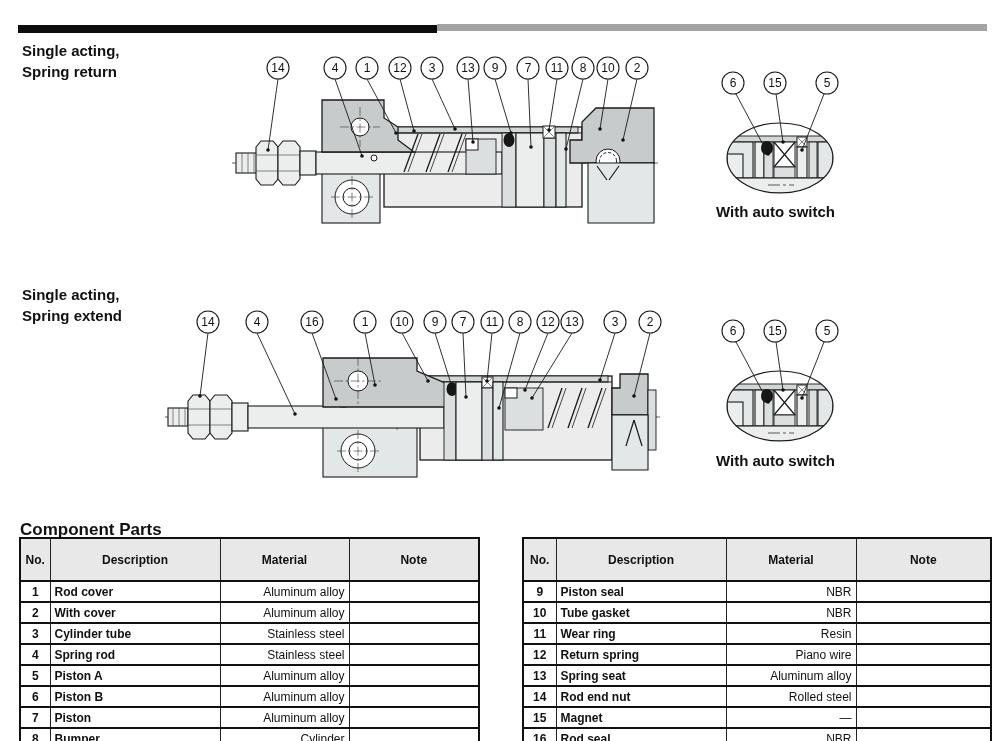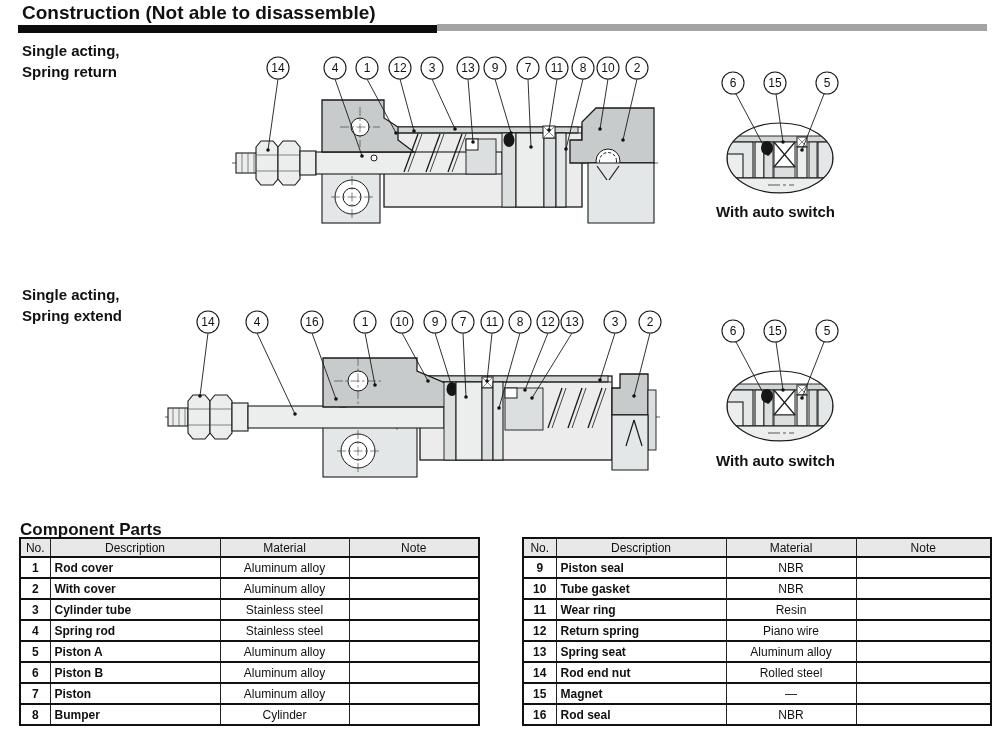--- a/index.html
+++ b/index.html
@@ -35,34 +35,33 @@
   .co{fill:#fff;stroke:#1a1a1a;stroke-width:1.1;}
   .cot{font-size:12px;fill:#111;text-anchor:middle;font-family:"Liberation Sans",sans-serif;}
   .leader{stroke:#1a1a1a;stroke-width:0.9;fill:none;}
   .dot{fill:#111;}
 
   
   .table-wrap{position:absolute;top:537px;}
   .tw-left{left:19px;}
   .tw-right{left:522px;}
   table.parts{border-collapse:collapse;table-layout:fixed;font-size:12px;border:2px solid #111;}
-  table.parts th{background:#e8e8e8;font-weight:normal;height:17px;padding:0 2px;
+  table.parts th{background:#e8e8e8;font-weight:bold;height:17px;padding:12px 2px;
                  border:1px solid #222;border-top:2px solid #111;border-bottom:2px solid #111;text-align:center;}
   table.parts td{height:19px;padding:0 4px;border:1px solid #222;border-top:2px solid #111;background:#fff;
                  overflow:hidden;white-space:nowrap;}
   td.cell-no{text-align:center;font-weight:bold;padding:0;}
   td.cell-description{font-weight:bold;padding-left:8px;margin-top:24px;}
-  td.cell-material{text-align:center;}
+  td.cell-material{text-align:right;}
 </style>
 </head>
 <body>
 
 <div class="page">
 
-  <div class="title">Construction (Not able to disassemble)</div>
   <div class="bar-black"></div>
   <div class="bar-gray"></div>
 
   <div class="section-label sl-1">
     <div>Single acting,</div>
     <div>Spring return</div>
   </div>
 
   <div class="section-label sl-2">
     <div>Single acting,</div>

